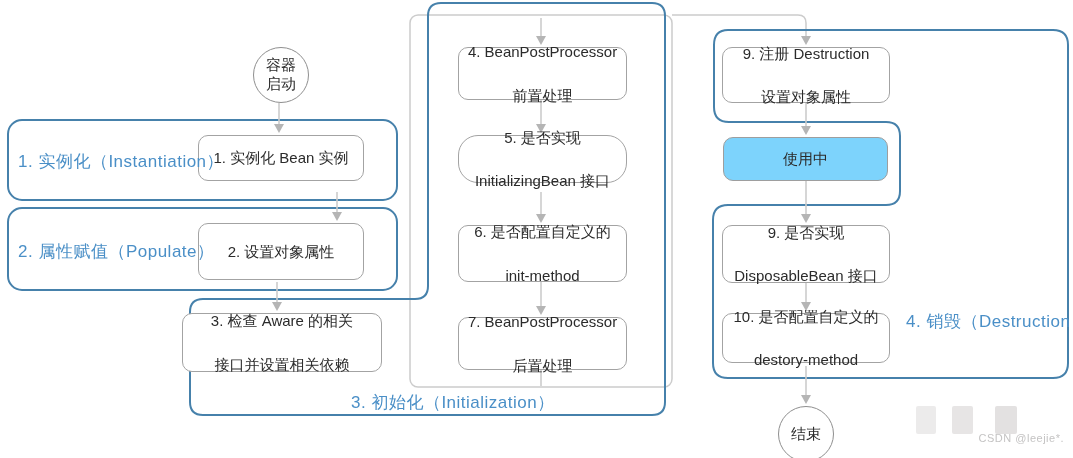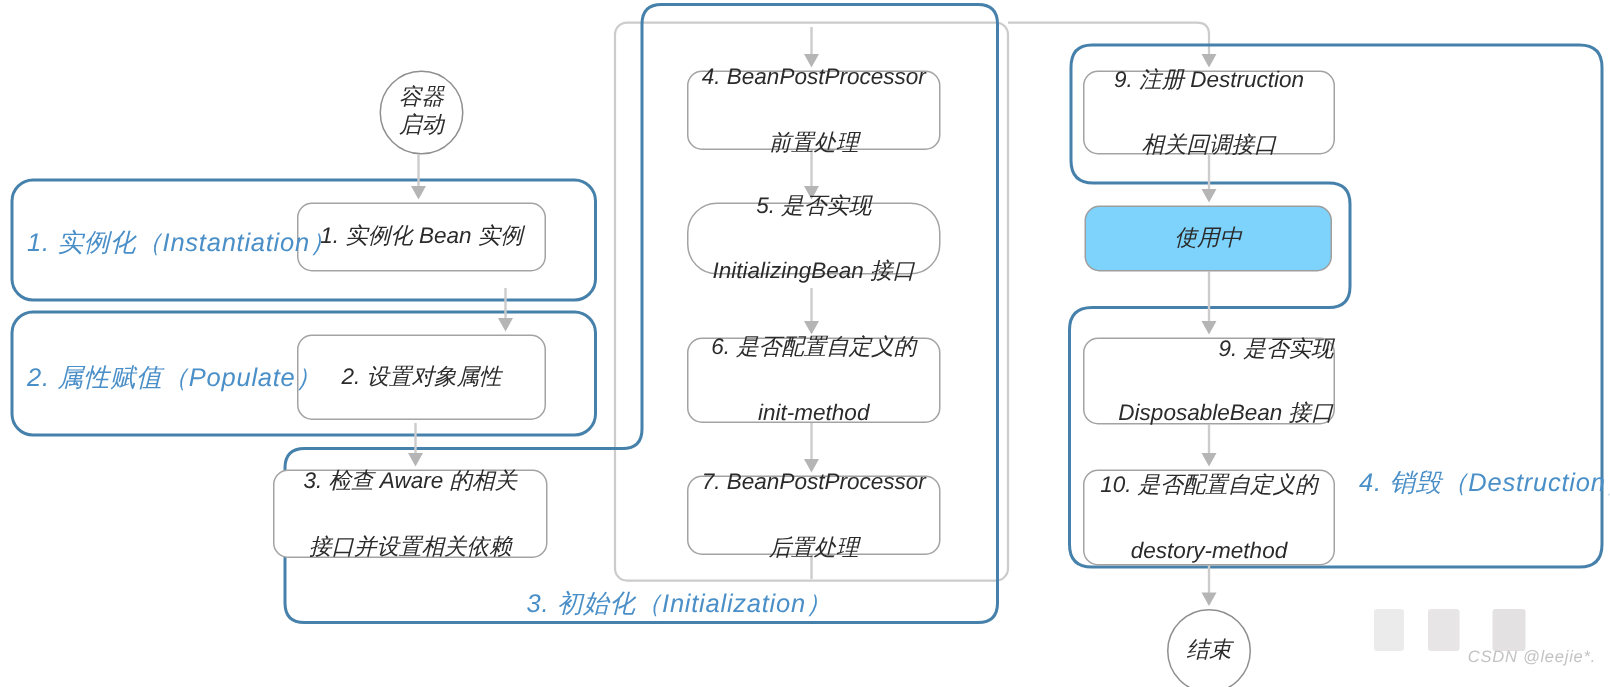--- a/index.html
+++ b/index.html
@@ -1,18 +1,18 @@
 <!DOCTYPE html>
 <html><head>
 <meta charset="utf-8">
 <style>
   html,body{margin:0;padding:0;background:#ffffff;}
   .canvas{
     position:relative;width:1073px;height:458px;overflow:hidden;
-    background:#ffffff;font-family:"Liberation Sans","DejaVu Sans",sans-serif;font-style:italic;
+    background:#ffffff;font-family:"Liberation Sans","DejaVu Sans",sans-serif;
   }
   .layer{position:absolute;left:0;top:0;width:1073px;height:458px;}
   .node{
     position:absolute;display:flex;flex-direction:column;align-items:center;justify-content:center;
     background:#ffffff;border:1.4px solid #a3a3a3;border-radius:10px;
     color:#2b2b2b;font-size:15px;line-height:1.3;text-align:center;box-sizing:border-box;gap:24px;
   }
   .node span{white-space:nowrap;}
   .circle{
     position:absolute;width:56px;height:56px;border-radius:50%;
@@ -89,21 +89,21 @@
   <div class="circle" style="left:778px;top:406px;">
     <span>结束</span>
   </div>
 
   <div class="node" style="left:198px;top:135px;width:166px;height:46px;">
     <span>1. 实例化 Bean 实例</span>
   </div>
   <div class="node" style="left:198px;top:223px;width:166px;height:57px;">
     <span>2. 设置对象属性</span>
   </div>
-  <div class="node" style="left:182px;top:313px;width:183px;height:59px;">
+  <div class="node" style="left:182px;top:313px;width:200px;height:59px;">
     <span>3. 检查 Aware 的相关</span>
     <span>接口并设置相关依赖</span>
   </div>
 
   <div class="node" style="left:458px;top:47px;width:169px;height:53px;">
     <span>4. BeanPostProcessor</span>
     <span>前置处理</span>
   </div>
   <div class="node" style="left:458px;top:135px;width:169px;height:48px;border-radius:20px;">
     <span>5. 是否实现</span>
@@ -113,30 +113,30 @@
     <span>6. 是否配置自定义的</span>
     <span>init-method</span>
   </div>
   <div class="node" style="left:458px;top:317px;width:169px;height:53px;">
     <span>7. BeanPostProcessor</span>
     <span>后置处理</span>
   </div>
 
   <div class="node" style="left:722px;top:47px;width:168px;height:56px;">
     <span>9. 注册 Destruction</span>
-    <span>相关回调接口</span>
+    <span>设置对象属性</span>
   </div>
   <div class="node inuse" style="left:723px;top:137px;width:165px;height:44px;">
     <span>使用中</span>
   </div>
-  <div class="node" style="left:722px;top:225px;width:168px;height:58px;align-items:flex-end;">
+  <div class="node" style="left:722px;top:225px;width:168px;height:58px;">
     <span>9. 是否实现</span>
     <span>DisposableBean 接口</span>
   </div>
-  <div class="node" style="left:722px;top:313px;width:168px;height:64px;justify-content:space-between;">
+  <div class="node" style="left:722px;top:313px;width:168px;height:50px;">
     <span>10. 是否配置自定义的</span>
     <span>destory-method</span>
   </div>
 
   <div class="grouplabel" style="left:18px;top:150px;">1. 实例化（Instantiation）</div>
   <div class="grouplabel" style="left:18px;top:240px;">2. 属性赋值（Populate）</div>
   <div class="grouplabel" style="left:351px;top:391px;">3. 初始化（Initialization）</div>
   <div class="grouplabel" style="left:906px;top:310px;">4. 销毁（Destruction）</div>
 
   <div class="wm-block" style="left:916px;top:406px;width:20px;height:28px;background:#ecebeb;"></div>

